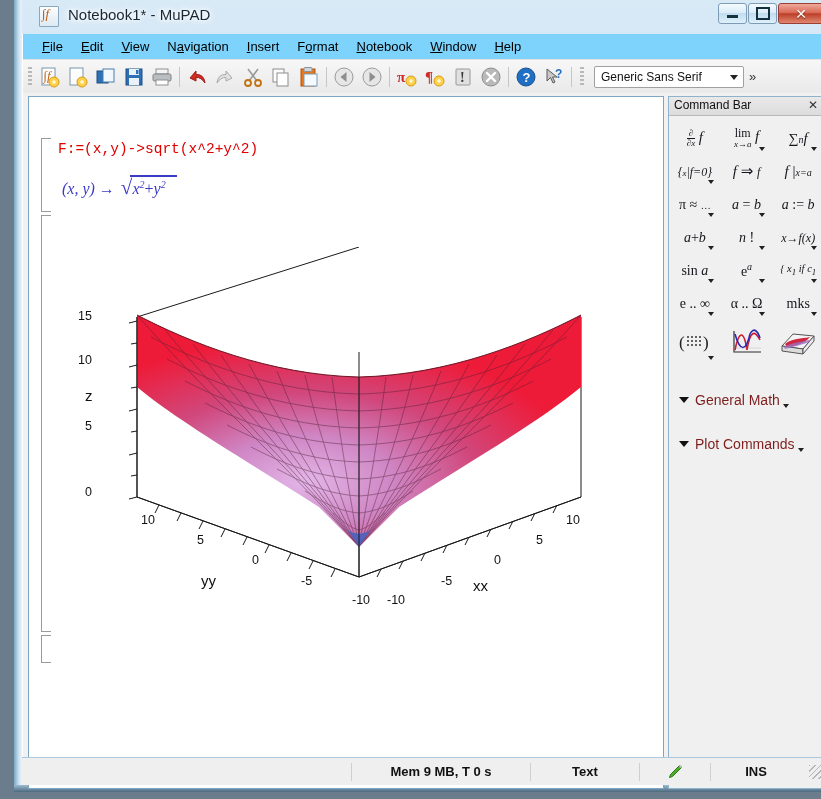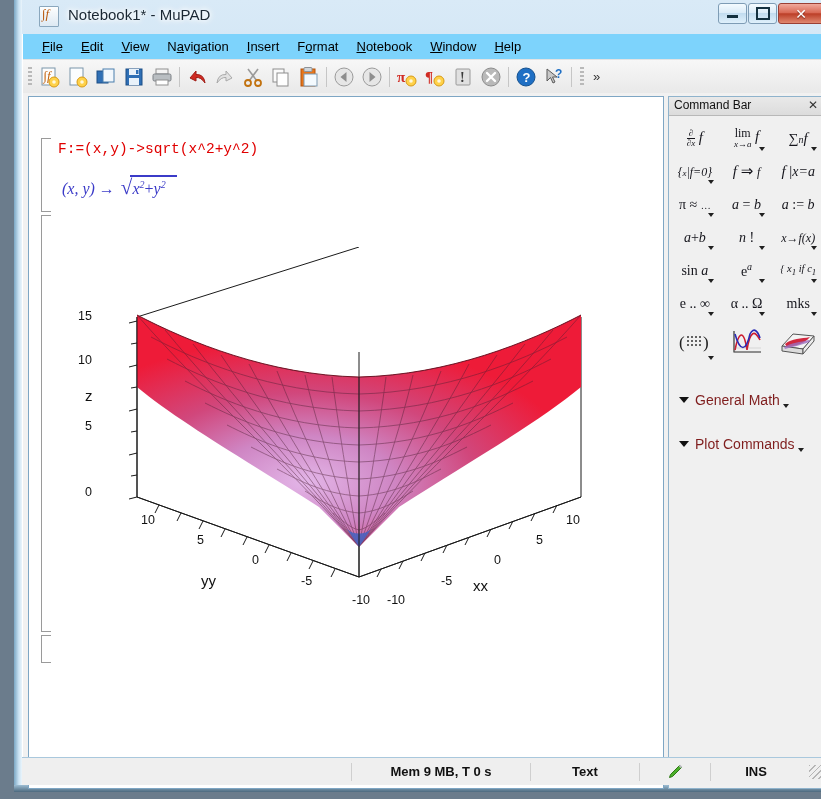--- a/index.html
+++ b/index.html
@@ -376,20 +376,24 @@
         <div class="tb-btn">
           <svg width="22" height="22" viewBox="0 0 22 22">
             <path d="M4 3 L4 15 L7.5 11.5 L10 17 L12 16 L9.5 11 L14 11 Z" fill="#c8c8c8" stroke="#5a5a5a"></path>
             <text x="12" y="12" font-family="Liberation Sans, sans-serif" font-weight="bold" font-size="12" fill="#1f6fc4">?</text>
           </svg>
         </div>
 
         <div class="tb-sep"></div>
         <div class="grip"></div>
 
+        <div class="fontbox">
+          <span class="val">Generic Sans Serif</span>
+          <span class="arrow"></span>
+        </div>
         <div class="chev">»</div>
       </div>
 
       <div class="doc">
 
         <div class="cellbracket" style="left:12px;top:41px;height:72px;"></div>
         <div class="code" style="left:29px;top:44px;">F:=(x,y)-&gt;sqrt(x^2+y^2)</div>
 
         <div class="outmath" style="left:33px;top:78px;">
           <span>(x, y) →</span>
@@ -608,21 +612,21 @@
 
           <div class="cmd-row">
             <div class="cmd-cell">
               <span class="g" style="font-size:12px;">{<span style="font-size:9px;">x</span>|<i>f</i>=0}</span>
               <span class="dd"></span>
             </div>
             <div class="cmd-cell">
               <span class="g" style="font-size:15px;"><i>f</i> <span style="font-style:normal;">⇒</span> <i style="font-size:12px;">f</i></span>
             </div>
             <div class="cmd-cell">
-              <span class="g" style="font-size:15px;"><i>f</i> <span style="font-style:normal;">|</span><span style="font-size:14px;">x=a</span></span>
+              <span class="g" style="font-size:15px;"><i>f</i> <span style="font-style:normal;">|</span><span style="font-size:10px;">x=a</span></span>
             </div>
           </div>
 
           <div class="cmd-row">
             <div class="cmd-cell">
               <span class="g" style="font-style:normal;">π ≈ <span style="font-size:10px;">…</span></span>
               <span class="dd"></span>
             </div>
             <div class="cmd-cell">
               <span class="g"><i>a</i> <span style="font-style:normal;">=</span> <i>b</i></span>

